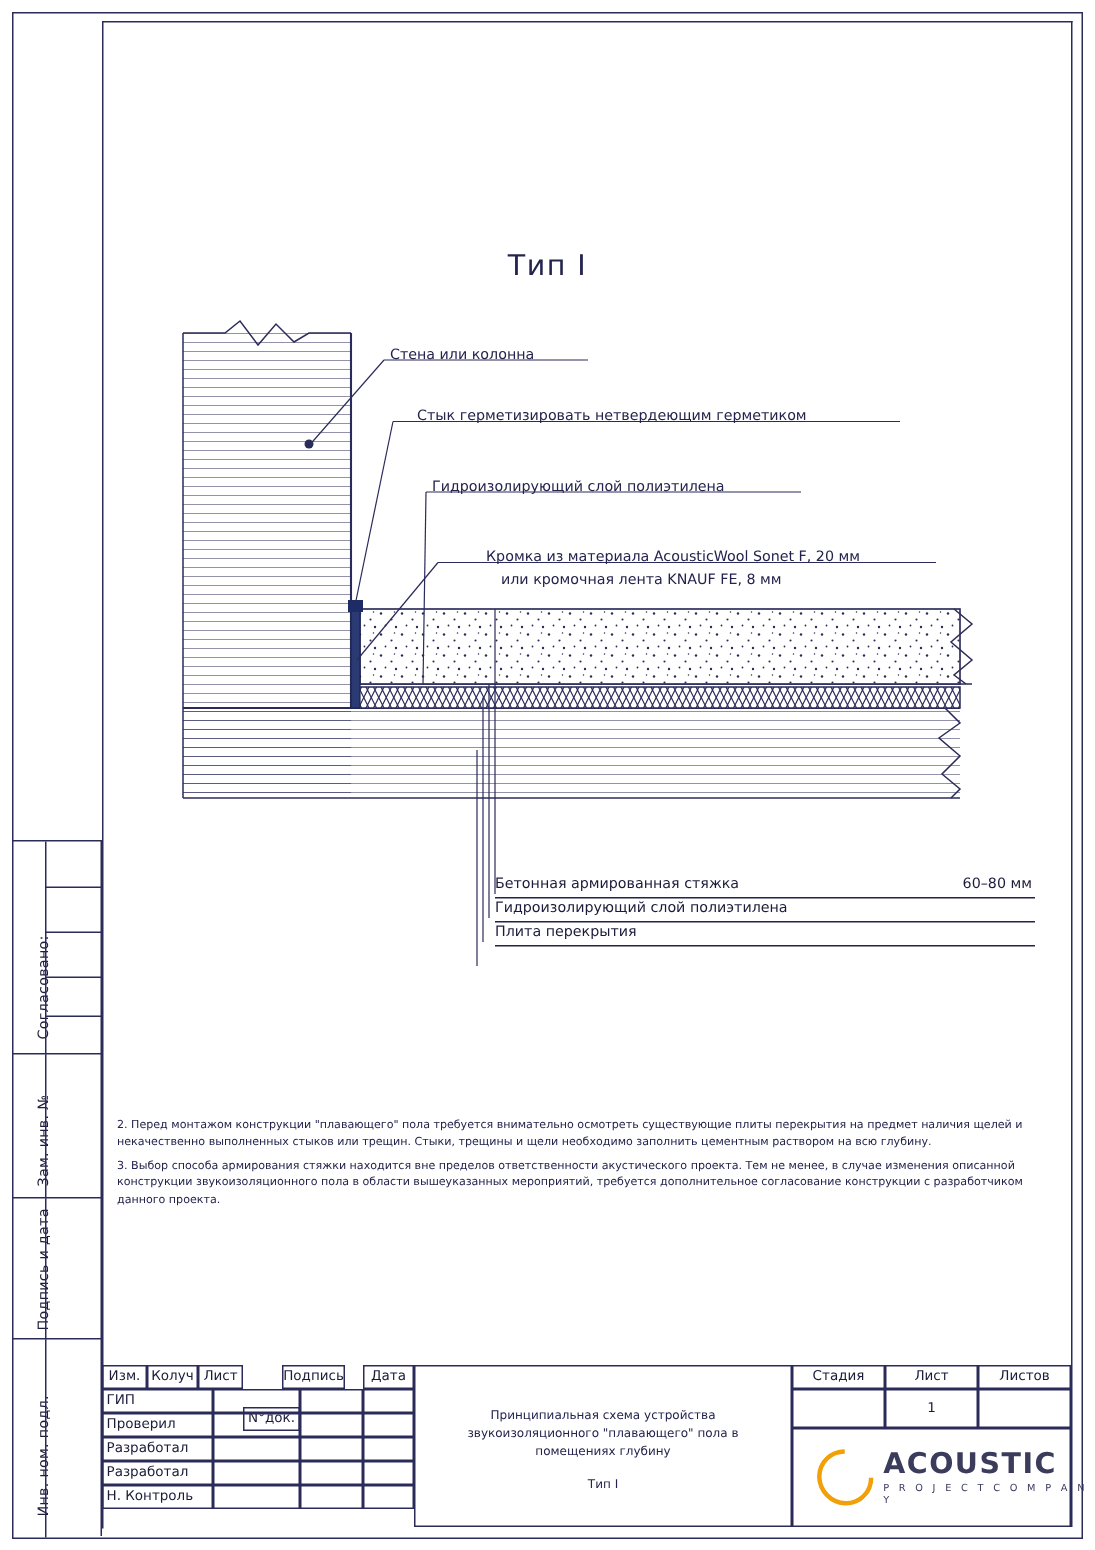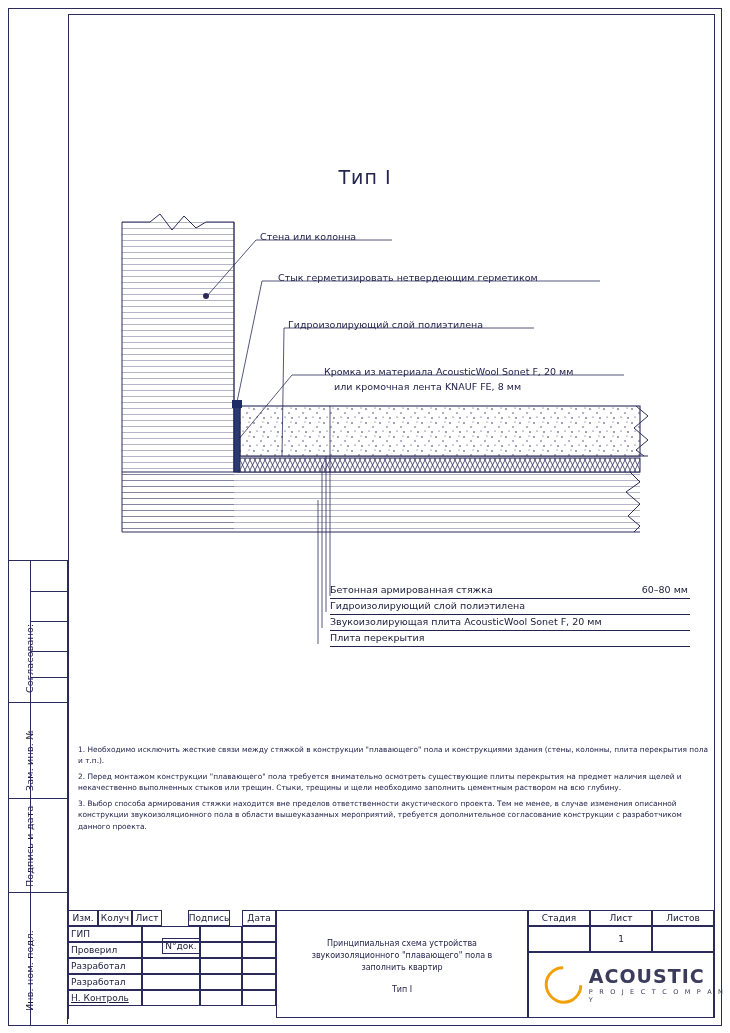--- a/index.html
+++ b/index.html
@@ -164,49 +164,44 @@
   <div class="legend">
     <div class="lgrow">
       <span class="lgname">Бетонная армированная стяжка</span>
       <span class="lgval">60–80 мм</span>
     </div>
     <div class="lgrow">
       <span class="lgname">Гидроизолирующий слой полиэтилена</span>
       <span class="lgval"></span>
     </div>
     <div class="lgrow">
-      <span class="lgname">Звукоизолирующая плита AcousticWool Sonet F, 20 мм</span>
-      <span class="lgval"></span>
-    </div>
-    <div class="lgrow">
       <span class="lgname">Плита перекрытия</span>
       <span class="lgval"></span>
     </div>
   </div>
 
   <div class="notes">
-    <p>1. Необходимо исключить жесткие связи между стяжкой в конструкции "плавающего" пола и конструкциями здания (стены, колонны, плита перекрытия пола и т.п.).</p>
     <p>2. Перед монтажом конструкции "плавающего" пола требуется внимательно осмотреть существующие плиты перекрытия на предмет наличия щелей и некачественно выполненных стыков или трещин. Стыки, трещины и щели необходимо заполнить цементным раствором на всю глубину.</p>
     <p>3. Выбор способа армирования стяжки находится вне пределов ответственности акустического проекта. Тем не менее, в случае изменения описанной конструкции звукоизоляционного пола в области вышеуказанных мероприятий, требуется дополнительное согласование конструкции с разработчиком данного проекта.</p>
   </div>
 
   <div class="btable">
 
     <div class="bcellbox c" style="left:0;top:0;width:30px;height:16px;">Изм.</div>
     <div class="bcellbox c" style="left:30px;top:0;width:34px;height:16px;">Колуч</div>
     <div class="bcellbox c" style="left:64px;top:0;width:30px;height:16px;">Лист</div>
     <div class="bcellbox c" style="left:94px;top:0;width:38px;height:16px;margin-top:28px;">N°док.</div>
     <div class="bcellbox c" style="left:120px;top:0;width:42px;height:16px;">Подпись</div>
     <div class="bcellbox c" style="left:174px;top:0;width:34px;height:16px;">Дата</div>
 
     <div class="bcellbox l" style="left:0;top:16px;width:74px;height:16px;">ГИП</div>
     <div class="bcellbox l" style="left:0;top:32px;width:74px;height:16px;">Проверил</div>
     <div class="bcellbox l" style="left:0;top:48px;width:74px;height:16px;">Разработал</div>
     <div class="bcellbox l" style="left:0;top:64px;width:74px;height:16px;">Разработал</div>
-    <div class="bcellbox l" style="left:0;top:80px;width:74px;height:16px;text-decoration:underline;">Н. Контроль</div>
+    <div class="bcellbox l" style="left:0;top:80px;width:74px;height:16px;">Н. Контроль</div>
 
     <div class="bcellbox" style="left:74px;top:16px;width:58px;height:16px;"></div>
     <div class="bcellbox" style="left:74px;top:32px;width:58px;height:16px;"></div>
     <div class="bcellbox" style="left:74px;top:48px;width:58px;height:16px;"></div>
     <div class="bcellbox" style="left:74px;top:64px;width:58px;height:16px;"></div>
     <div class="bcellbox" style="left:74px;top:80px;width:58px;height:16px;"></div>
 
     <div class="bcellbox" style="left:132px;top:16px;width:42px;height:16px;"></div>
     <div class="bcellbox" style="left:132px;top:32px;width:42px;height:16px;"></div>
     <div class="bcellbox" style="left:132px;top:48px;width:42px;height:16px;"></div>
@@ -215,21 +210,21 @@
 
     <div class="bcellbox" style="left:174px;top:16px;width:34px;height:16px;"></div>
     <div class="bcellbox" style="left:174px;top:32px;width:34px;height:16px;"></div>
     <div class="bcellbox" style="left:174px;top:48px;width:34px;height:16px;"></div>
     <div class="bcellbox" style="left:174px;top:64px;width:34px;height:16px;"></div>
     <div class="bcellbox" style="left:174px;top:80px;width:34px;height:16px;"></div>
 
     <div class="bcellbox" style="left:208px;top:0;width:252px;height:108px;"></div>
     <div class="midtxt" style="left:212px;top:28px;width:244px;">Принципиальная схема устройства</div>
     <div class="midtxt" style="left:212px;top:40px;width:244px;">звукоизоляционного "плавающего" пола в</div>
-    <div class="midtxt" style="left:212px;top:52px;width:244px;">заполнить квартир</div>
+    <div class="midtxt" style="left:212px;top:52px;width:244px;">помещениях глубину</div>
     <div class="midtxt" style="left:212px;top:74px;width:244px;">Тип I</div>
 
     <div class="bcellbox c" style="left:460px;top:0;width:62px;height:16px;">Стадия</div>
     <div class="bcellbox c" style="left:522px;top:0;width:62px;height:16px;">Лист</div>
     <div class="bcellbox c" style="left:584px;top:0;width:62px;height:16px;">Листов</div>
 
     <div class="bcellbox c" style="left:460px;top:16px;width:62px;height:26px;"></div>
     <div class="bcellbox c" style="left:522px;top:16px;width:62px;height:26px;">1</div>
     <div class="bcellbox c" style="left:584px;top:16px;width:62px;height:26px;"></div>
 

